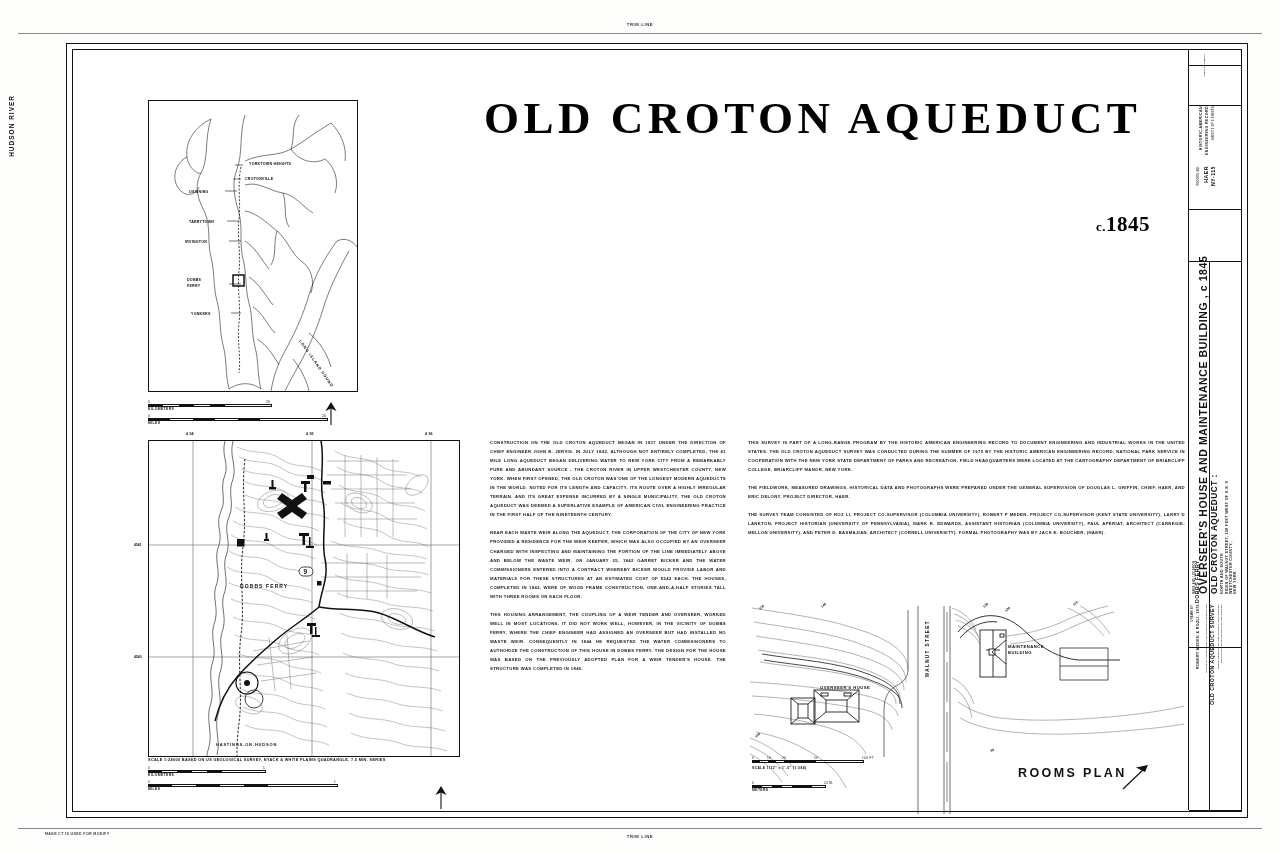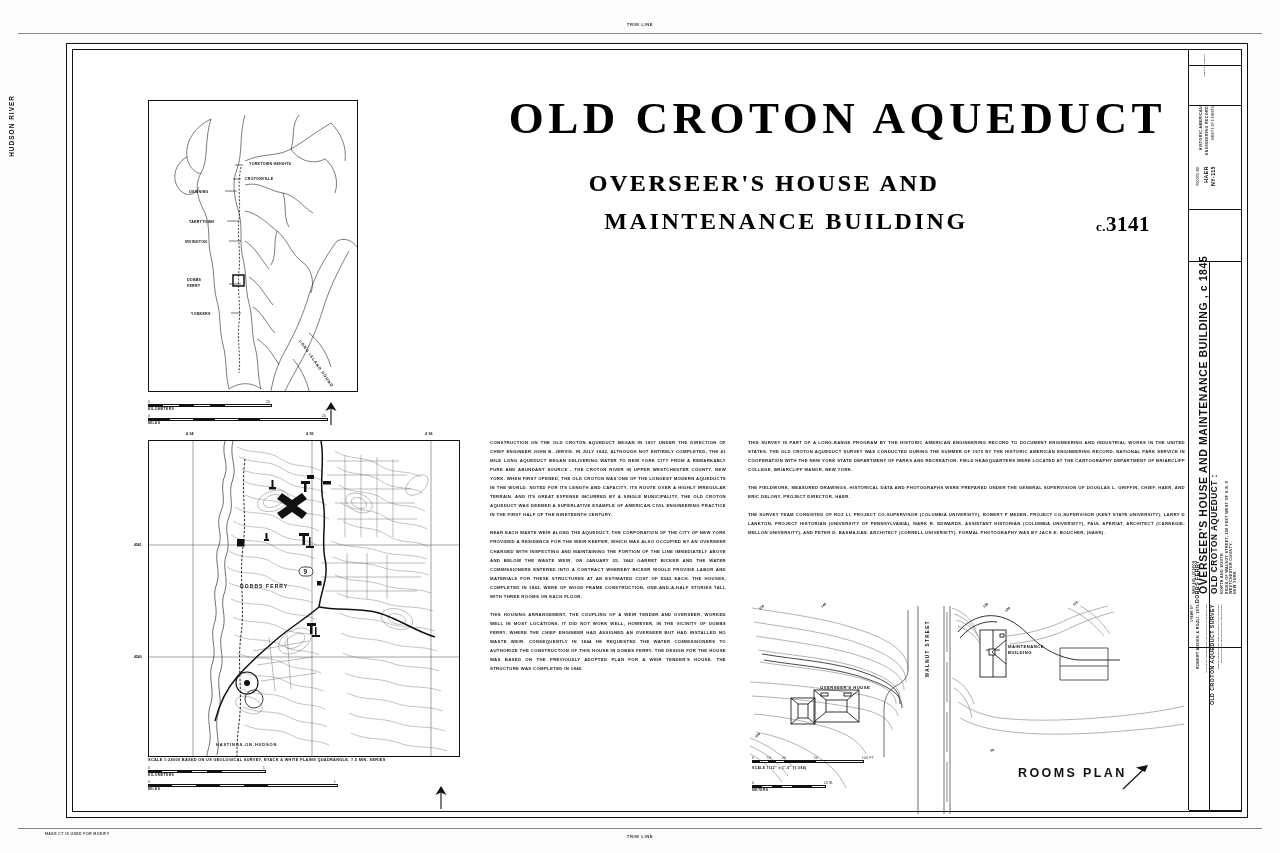--- a/index.html
+++ b/index.html
@@ -35,21 +35,21 @@
   }
   .border-inner{
     position:absolute;left:72px;top:49px;width:1168px;height:761px;
     border:0.9px solid #111;
   }
 
   
   .title-main{
     position:absolute;left:484px;top:96px;width:682px;
     font-family:"Liberation Serif", serif;font-weight:700;
-    font-size:45px;letter-spacing:4.5px;line-height:1;text-align:right;
+    font-size:45px;letter-spacing:4.5px;line-height:1;text-align:left;
     color:#000;
   }
   .title-sub1{
     position:absolute;left:484px;top:170px;width:560px;
     font-family:"Liberation Serif", serif;font-weight:700;
     font-size:24px;letter-spacing:2.6px;text-align:center;color:#000;
     -webkit-text-stroke:0.2px #000;
   }
   .title-sub2{
     position:absolute;left:506px;top:208px;width:560px;
@@ -173,24 +173,22 @@
   <div class="trim-label trim-top">TRIM LINE</div>
   <div class="trim-label trim-bottom">TRIM LINE</div>
   <div class="bottom-note">MAKE CT IS USED FOR MODIFY</div>
   <div class="rule rule-top"></div>
   <div class="rule rule-bottom"></div>
 
   <div class="border-outer"></div>
   <div class="border-inner"></div>
 
   <div class="title-main">OLD CROTON AQUEDUCT</div>
-  <div class="title-sub1">OVERSEER'S  HOUSE  AND</div>
-  <div class="title-sub2">MAINTENANCE  BUILDING</div>
   <div class="title-date">
-    <span class="c">c.</span><span>3141</span>
+    <span class="c">c.</span><span>1845</span>
   </div>
 
   <div class="locator">
     <svg width="208" height="290" viewBox="0 0 208 290">
       <g fill="none" stroke="#111" stroke-width="0.55">
 
         <path d="M62 18 C55 40 60 58 52 72 C44 86 50 100 56 112 C62 126 58 140 62 156 C66 172 64 186 68 200 C72 214 70 228 74 244 C78 258 76 272 80 288"></path>
         <path d="M96 14 C90 34 94 52 88 68 C82 84 86 98 90 112 C94 128 90 142 94 158 C98 174 96 188 100 202 C104 216 102 230 106 246 C110 260 108 274 112 288"></path>
 
         <path d="M62 18 C46 26 36 40 38 56 C40 70 52 74 52 72"></path>

